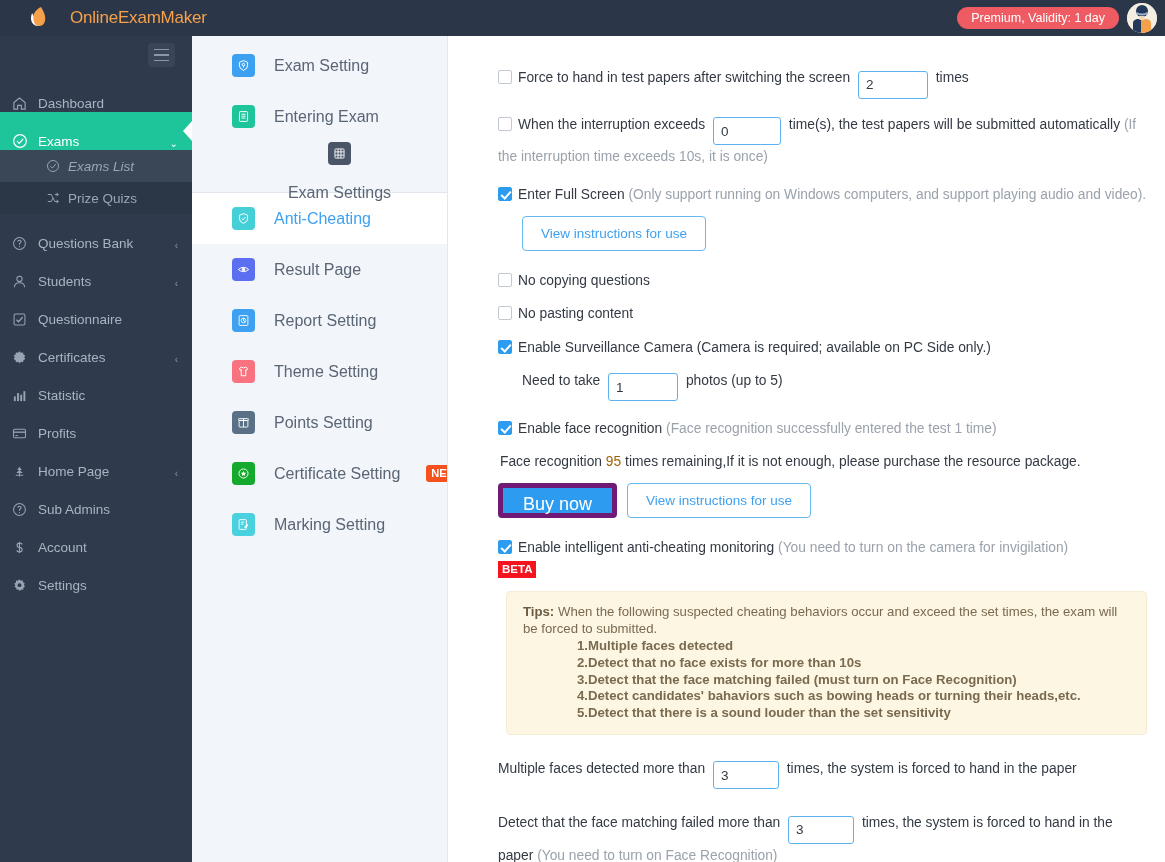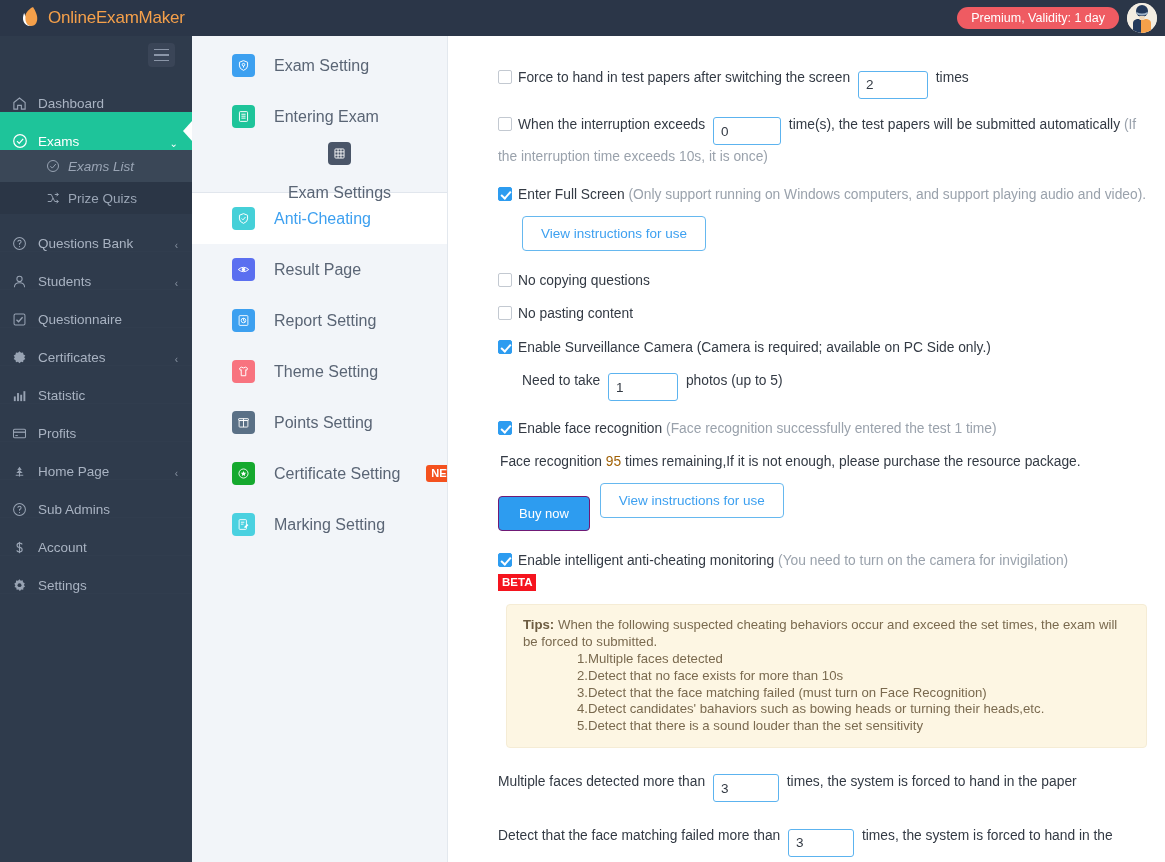--- a/index.html
+++ b/index.html
@@ -15,22 +15,22 @@
   .app { position: relative; width: 1165px; height: 862px; overflow: hidden; }
 
   
   .topbar {
     position: absolute; left: 0; top: 0; width: 1165px; height: 36px;
     background: #2b3648;
     display: flex; align-items: center;
     z-index: 30;
   }
   .brand {
-    display: flex; align-items: center; gap: 6px;
-    padding-left: 18px; height: 36px;
+    display: flex; align-items: center; gap: 20px;
+    padding-left: 26px; height: 36px;
   }
   .brand-mark { width: 24px; height: 26px; position: relative; flex: none; }
   .brand-text {
     color: #f5a04a; font-size: 17px; letter-spacing: -0.2px; font-weight: 400;
     white-space: nowrap;
   }
   .topbar-right {
     margin-left: auto; display: flex; align-items: center; gap: 8px;
     padding-right: 8px; height: 36px;
   }
@@ -142,41 +142,41 @@
   .muted { color: #9aa2ac; }
   .link-num { color: #a16207; }
 
   .btn-outline {
     display: inline-block; border: 1px solid #66b8ef; border-radius: 4px;
     background: #ffffff; color: #3da0f0; font-size: 13.5px;
     padding: 0 18px; height: 35px; line-height: 33px; cursor: pointer;
     font-family: "Liberation Sans", sans-serif; vertical-align: top;
   }
   .btn-primary {
-    display: inline-block; border: 1px solid #701a75; border-radius: 4px;
-    background: #2d9cf0; color: #ffffff; font-size: 13px;
+    display: inline-block; border: 5px solid #701a75; border-radius: 4px;
+    background: #2d9cf0; color: #ffffff; font-size: 18px;
     padding: 0 20px; height: 35px; line-height: 33px; cursor: pointer;
-    font-family: "Liberation Sans", sans-serif; vertical-align: top; margin-top: 13px;
+    font-family: "Liberation Sans", sans-serif; vertical-align: top;
   }
   .indent { padding-left: 24px; }
 
   .beta-badge {
     display: inline-block; background: #f5141e; color: #ffffff;
     font-size: 11.5px; font-weight: bold; padding: 1px 4px; line-height: 1.25;
     margin-top: 3px;
   }
 
   .tips {
     background: #fdf6e3; border: 1px solid #f5ecd5; border-radius: 4px;
     padding: 12px 16px; color: #7a6a4f; font-size: 13.2px; line-height: 1.27;
     margin: 12px 0 22px 8px;
   }
   .tips b { color: #6d5c41; }
   .tips-list { margin: 0; padding-left: 54px; }
-  .tips-list li { list-style: none; }
+  .tips-list li { list-style: none; font-weight: bold; }
 
   .sp-blank { height: 4px; }
 </style>
 </head>
 <body>
 
 <div class="app">
 
   <div class="topbar">
     <div class="brand">

